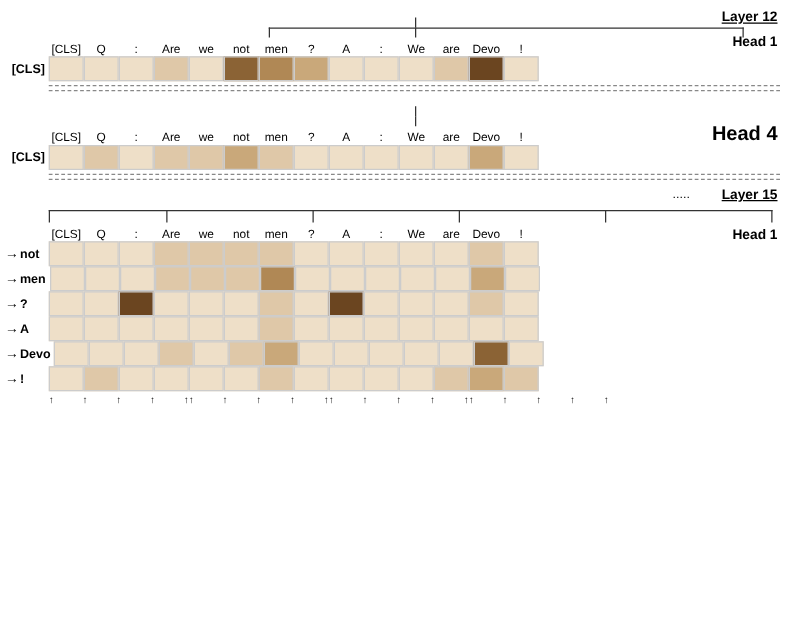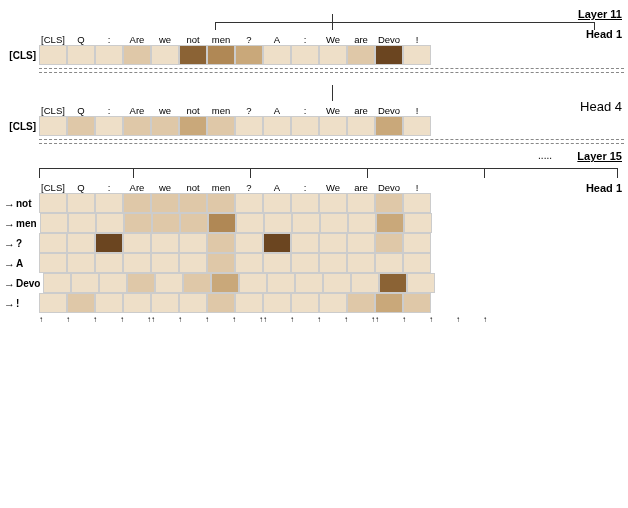--- a/index.html
+++ b/index.html
@@ -96,21 +96,21 @@
       margin-right: 1px;
       font-size: 11px;
     }
   </style>
 </head>
 <body>
 <div class="main-container">
 
   <div class="section section1">
 
-    <div style="position:absolute; right:2px; top:0; font-size:11px; font-weight:bold; text-decoration:underline;">Layer 11</div>
+    <div style="position:absolute; right:2px; top:0; font-size:11px; font-weight:bold; text-decoration:underline;">Layer 12</div>
 
     <div class="bracket-container" style="width: calc(100% - 35px);">
 
       <div style="position:absolute; left:50%; top:-8px; width:1.5px; height:8px; background:#333;"></div>
       <div style="position:absolute; left:30%; right:5%; top:0; height:8px; border-top:1.5px solid #333; border-left:1.5px solid #333; border-right:1.5px solid #333;"></div>
 
       <div style="position:absolute; left:50%; top:0; width:1.5px; height:8px; background:#333;"></div>
     </div>
 
     <div class="col-headers">
@@ -173,21 +173,21 @@
       <div class="col-header">men</div>
       <div class="col-header">?</div>
       <div class="col-header">A</div>
       <div class="col-header">:</div>
       <div class="col-header">We</div>
       <div class="col-header">are</div>
       <div class="col-header">Devo</div>
       <div class="col-header">!</div>
     </div>
 
-    <div style="position:absolute; right:2px; top:20px; font-size:13px; font-weight:normal;">Head 4</div>
+    <div style="position:absolute; right:2px; top:20px; font-size:16px; font-weight:bold;">Head 4</div>
 
     <div class="token-row">
       <div class="row-label">[CLS]</div>
       <div class="heatmap-row">
         <div class="cell c1"></div>
         <div class="cell c2"></div>
         <div class="cell c1"></div>
         <div class="cell c2"></div>
         <div class="cell c2"></div>
         <div class="cell c3"></div>

